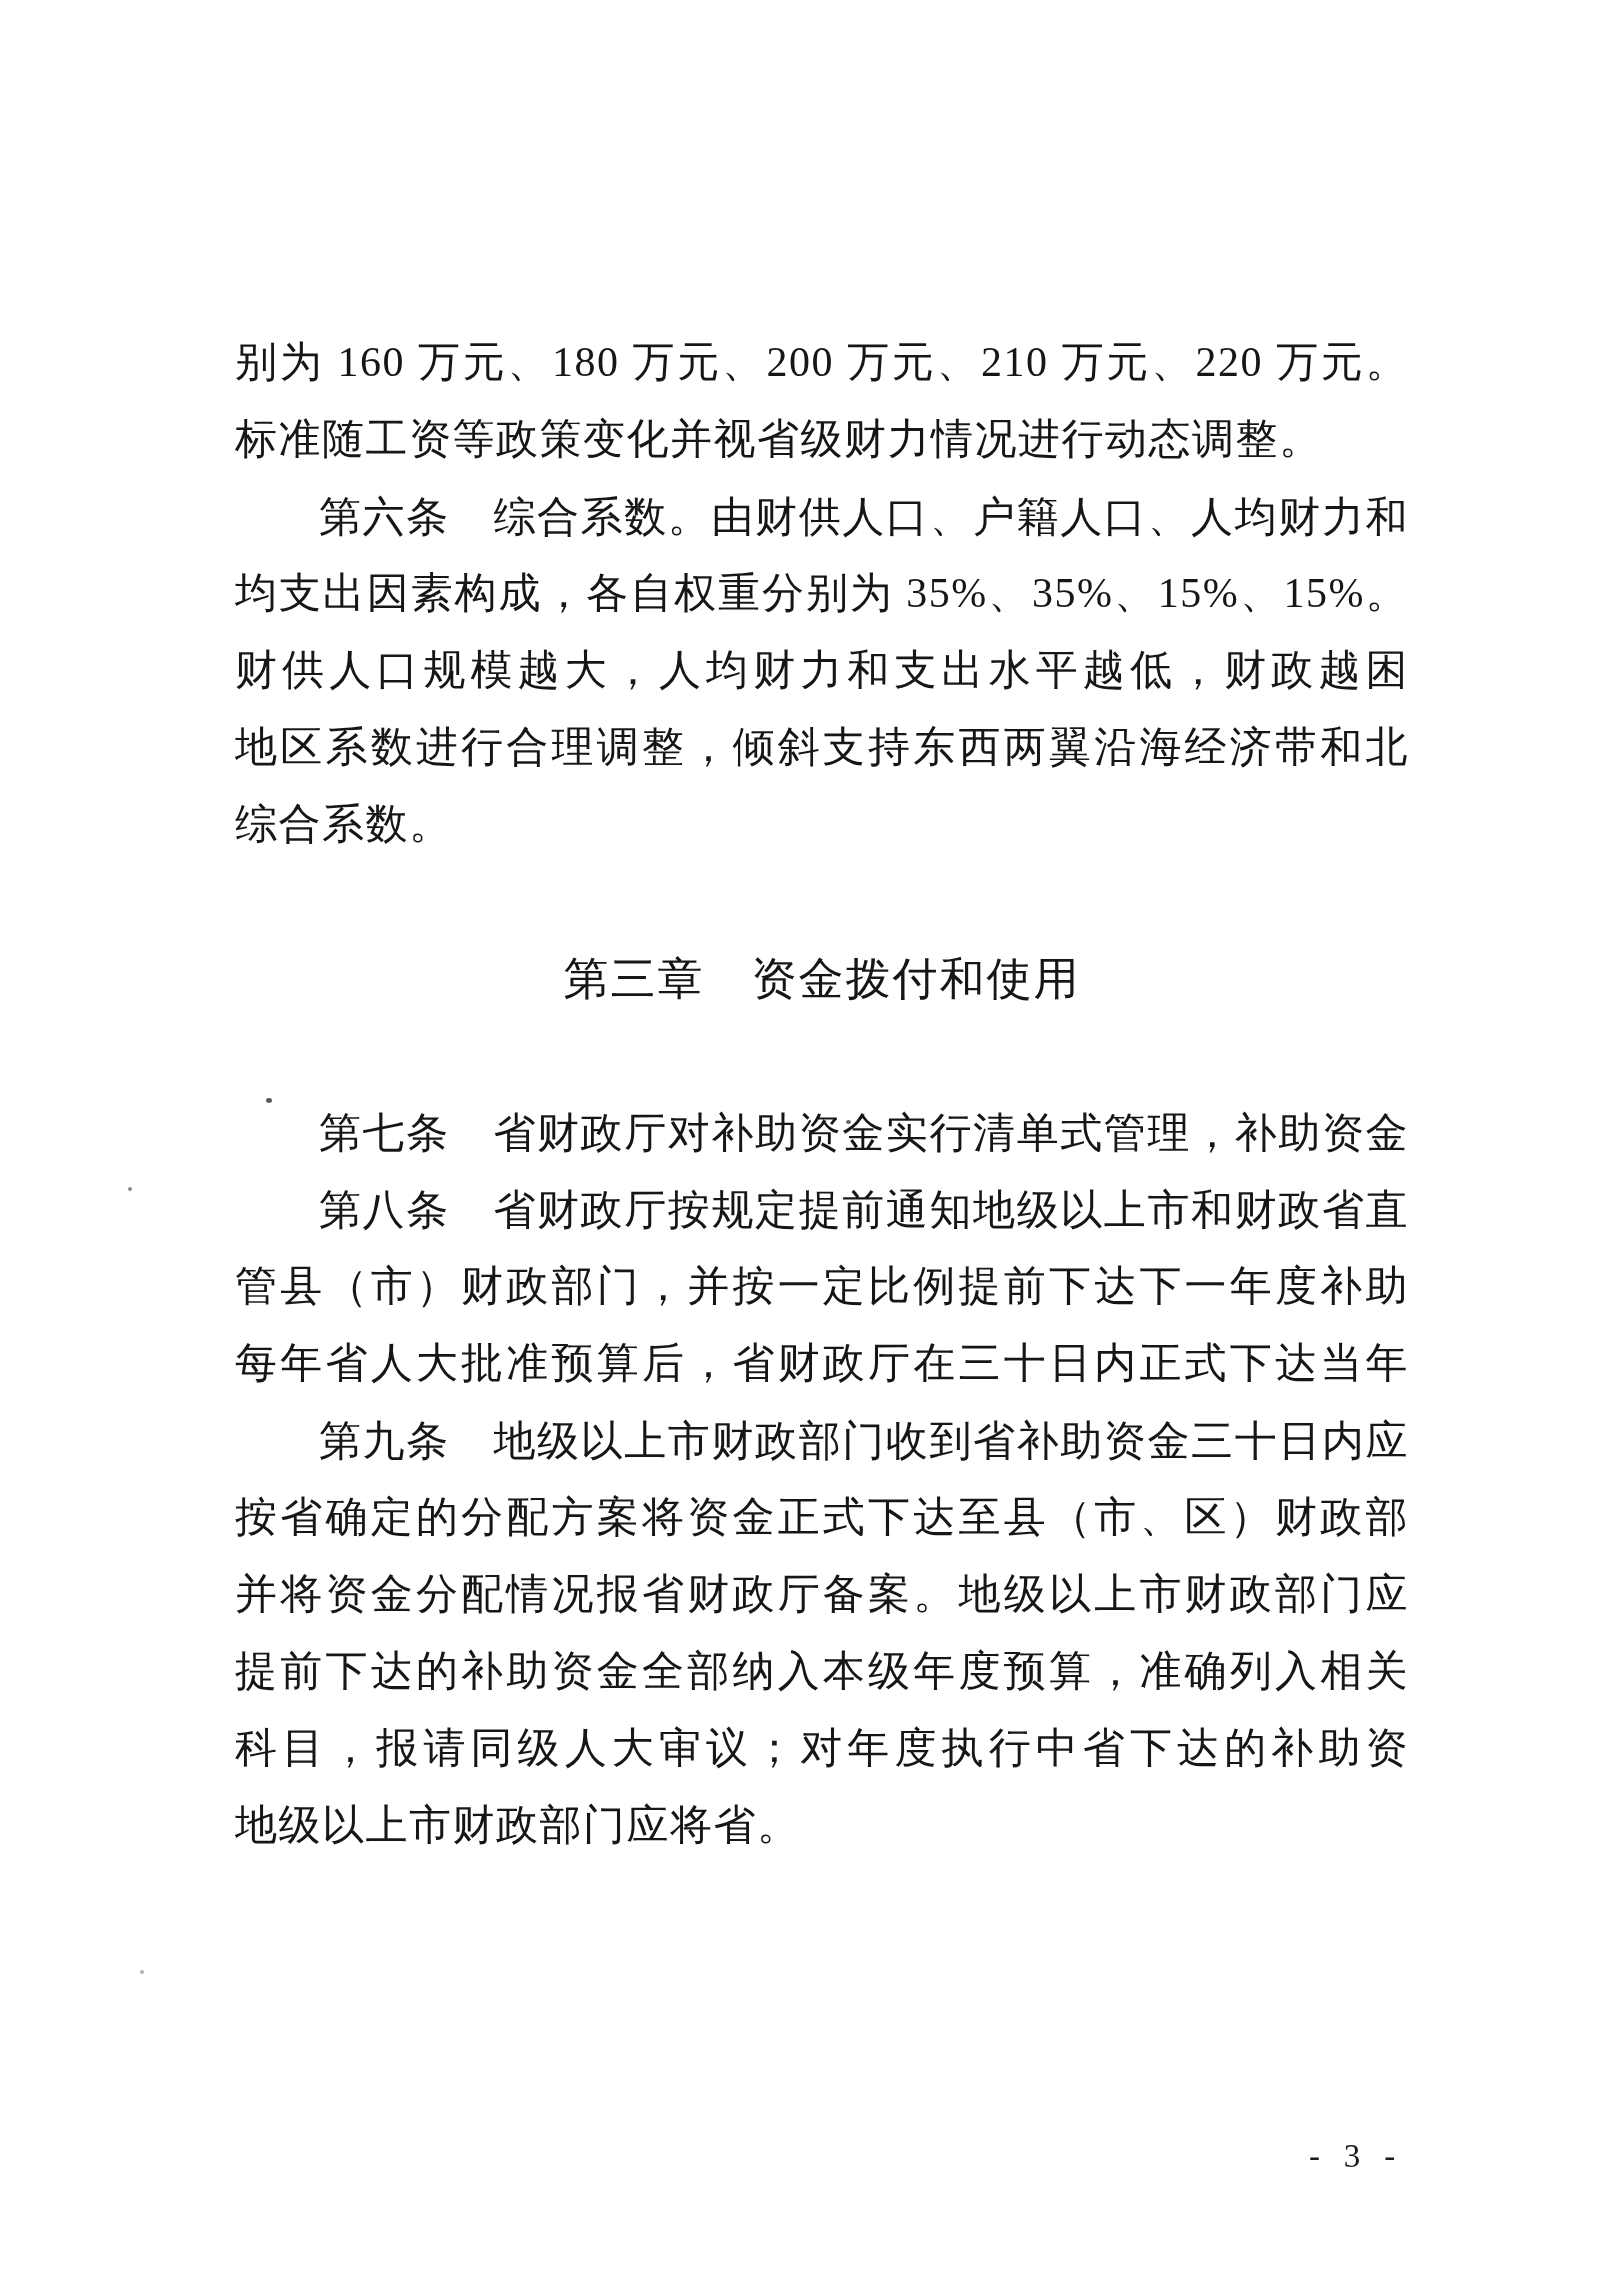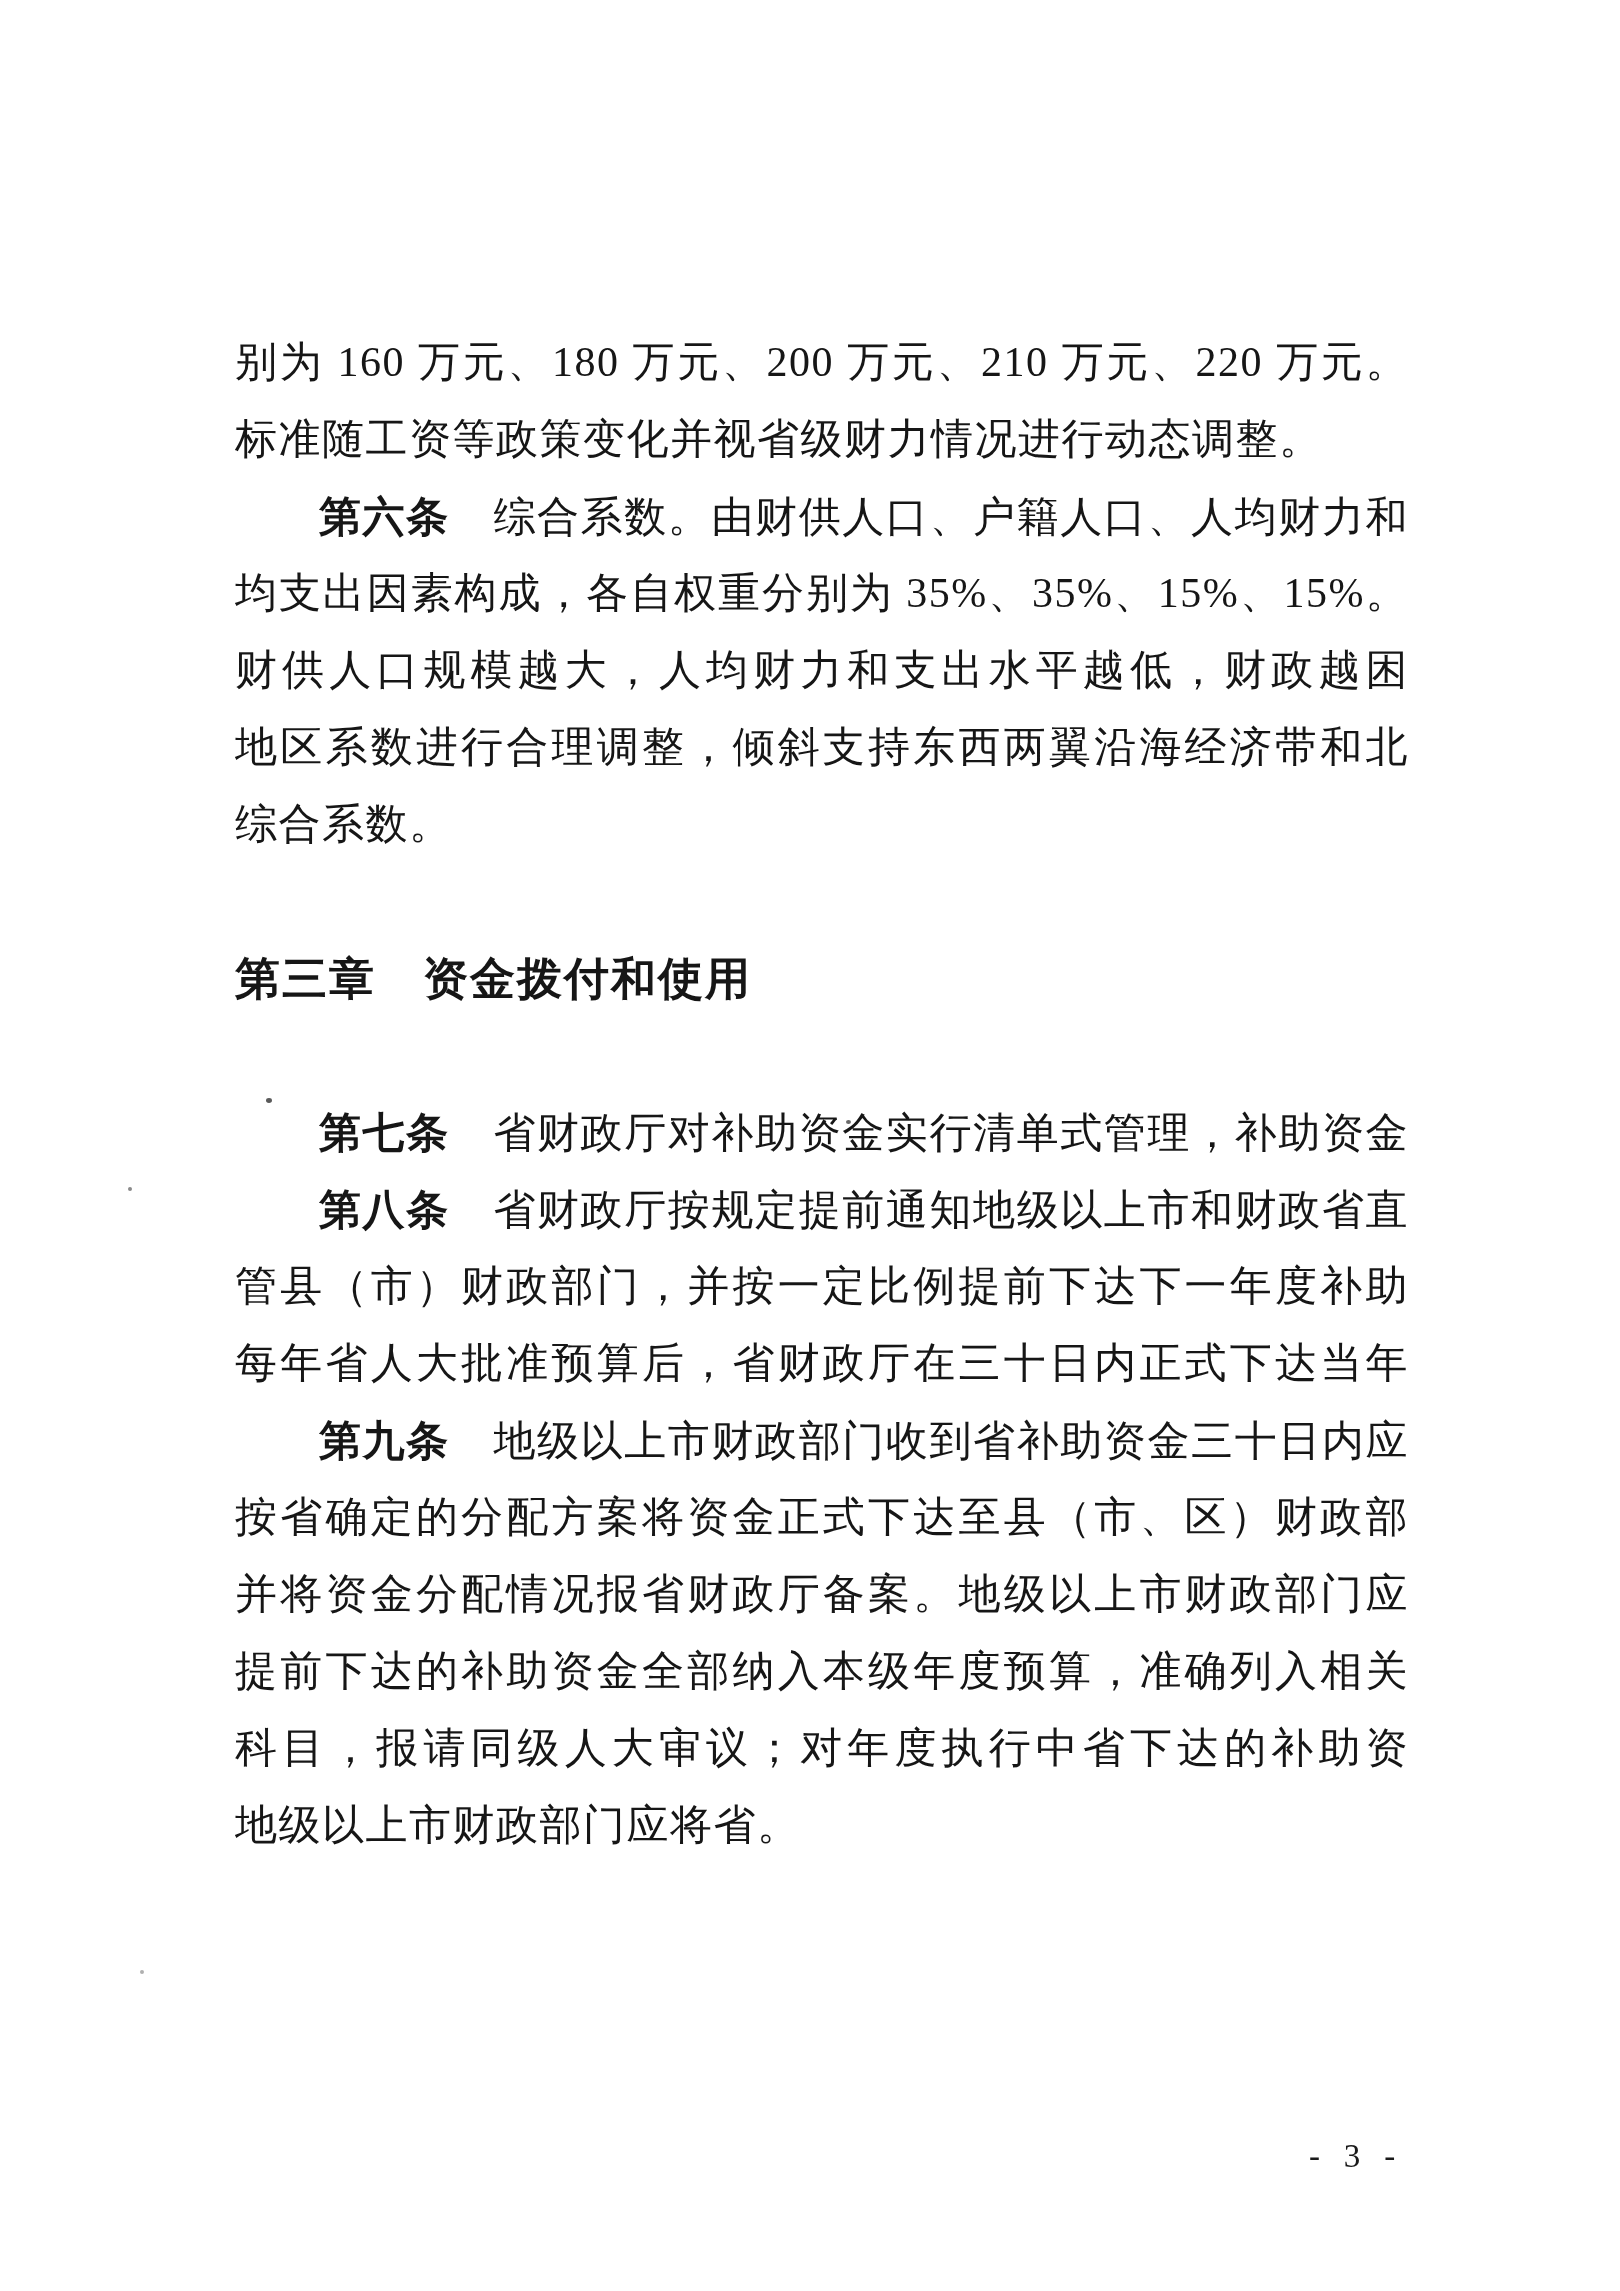--- a/index.html
+++ b/index.html
@@ -23,29 +23,30 @@
     letter-spacing:1.5px;
     white-space:normal;
     overflow:hidden;
   }
   .line.j {
     text-align:justify;
     text-align-last:justify;
   }
   .line.indent { text-indent:84px; }
   .line .art {
-    font-weight:700;
+    font-weight:400;
     font-family:"Liberation Sans","DejaVu Sans",sans-serif;
   }
   .spacer { height:77px; }
   .heading {
     height:77px;
     line-height:77px;
+    text-align:center;
     font-size:45px;
-    font-weight:700;
+    font-weight:400;
     letter-spacing:2px;
     font-family:"Liberation Sans","DejaVu Sans",sans-serif;
   }
   .pageno {
     position:absolute;
     top:2137px; left:1309px;
     font-size:33px;
     line-height:39px;
     letter-spacing:7.8px;
     color:#1a1a1a;

